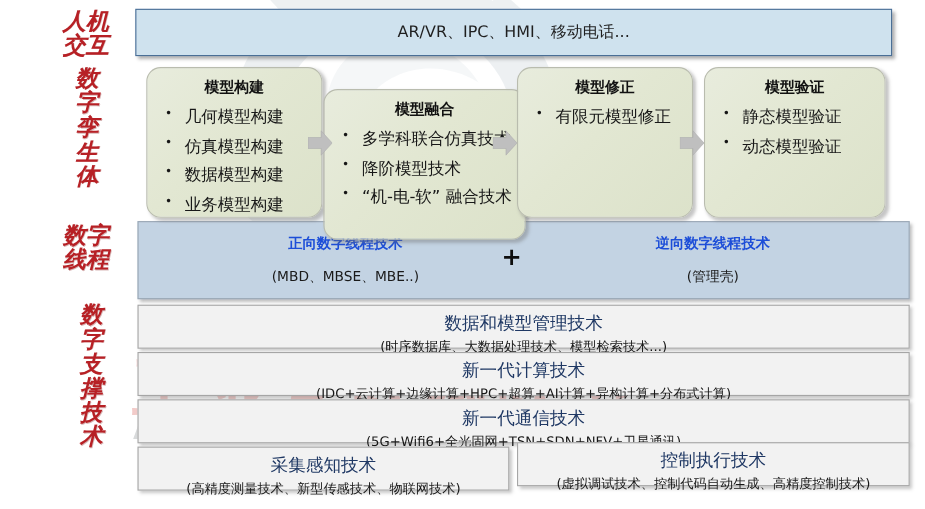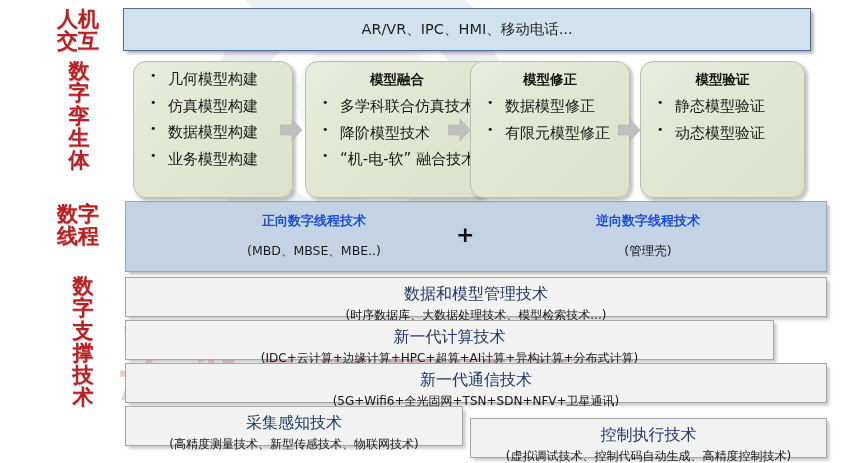--- a/index.html
+++ b/index.html
@@ -53,20 +53,21 @@
     letter-spacing: 1px;
     font-family: "Liberation Sans", sans-serif;
   }
 
   
   #rail {
     position: absolute;
     left: 0; top: 0;
     width: 118px; height: 463px;
     z-index: 3;
+    font-style: italic;
   }
   .rail-label {
     position: absolute;
     color: #b72025;
     font-weight: bold;
     font-family: "DejaVu Sans", sans-serif;
     text-align: center;
     line-height: 1.06;
     text-shadow: 0.6px 0.6px 0 rgba(120,10,10,.30);
   }
@@ -178,21 +179,21 @@
   }
   .stage li::before {
     content: "\2022";
     position: absolute;
     left: 2px;
     top: -1px;
     font-size: 11px;
     color: #151515;
   }
   #stage-1 { left: 15px;  width: 160px; }
-  #stage-2 { left: 187px; width: 184px; }
+  #stage-2 { left: 176px; width: 184px; margin-top: 20px; }
   #stage-3 { left: 352px; width: 160px; }
   #stage-4 { left: 522px; width: 165px; }
 
   .stage-arrow {
     position: absolute;
     top: 118px;
     width: 22px; height: 24px;
     z-index: 5;
   }
   #arrow-1 { left: 162px; }
@@ -215,24 +216,24 @@
     margin-top: 6px;
     font-family: "DejaVu Sans", sans-serif;
   }
   .support .sup-sub {
     font-size: 12px;
     color: #171717;
     margin-top: 2px;
     font-family: "DejaVu Sans", sans-serif;
   }
   #sup-1 { left: 7px; top: 277px; width: 702px; height: 40px; }
-  #sup-2 { left: 7px; top: 320px; width: 649px; height: 40px; }
+  #sup-2 { left: 7px; top: 320px; width: 702px; height: 40px; }
   #sup-3 { left: 7px; top: 363px; width: 702px; height: 40px; }
   #sup-4 { left: 7px; top: 406px; width: 338px; height: 40px; }
-  #sup-5 { left: 352px; top: 418px; width: 357px; height: 40px; }
+  #sup-5 { left: 352px; top: 402px; width: 357px; height: 40px; }
 </style>
 </head>
 <body>
 
 <div id="watermark">
   <svg class="wm-gear" viewBox="0 0 330 300" xmlns="http://www.w3.org/2000/svg">
     <g fill="#dfe5e9">
       <path d="M165 10 c85 0 150 62 150 140 c0 78 -65 140 -150 140 c-85 0 -150 -62 -150 -140 c0 -78 65 -140 150 -140 z
                M165 55 c-60 0 -107 42 -107 95 c0 53 47 95 107 95 c60 0 107 -42 107 -95 c0 -53 -47 -95 -107 -95 z"></path>
       <path d="M150 0 h30 l6 34 h-42 z"></path>
@@ -295,41 +296,41 @@
       <div class="thread-sub">(MBD、MBSE、MBE..)</div>
     </div>
     <div id="thread-plus">+</div>
     <div class="thread-col thread-right">
       <div class="thread-title">逆向数字线程技术</div>
       <div class="thread-sub">(管理壳)</div>
     </div>
   </div>
 
   <div class="stage" id="stage-1">
+    <div class="stage-title">模型构建</div>
     <ul>
       <li>几何模型构建</li>
       <li>仿真模型构建</li>
       <li>数据模型构建</li>
       <li>业务模型构建</li>
     </ul>
   </div>
 
   <div class="stage" id="stage-2">
     <div class="stage-title">模型融合</div>
     <ul>
       <li>多学科联合仿真技术</li>
       <li>降阶模型技术</li>
       <li>“机-电-软” 融合技术</li>
     </ul>
   </div>
 
   <div class="stage" id="stage-3">
     <div class="stage-title">模型修正</div>
     <ul>
-      <li>数据模型修正</li>
       <li>有限元模型修正</li>
     </ul>
   </div>
 
   <div class="stage" id="stage-4">
     <div class="stage-title">模型验证</div>
     <ul>
       <li>静态模型验证</li>
       <li>动态模型验证</li>
     </ul>

